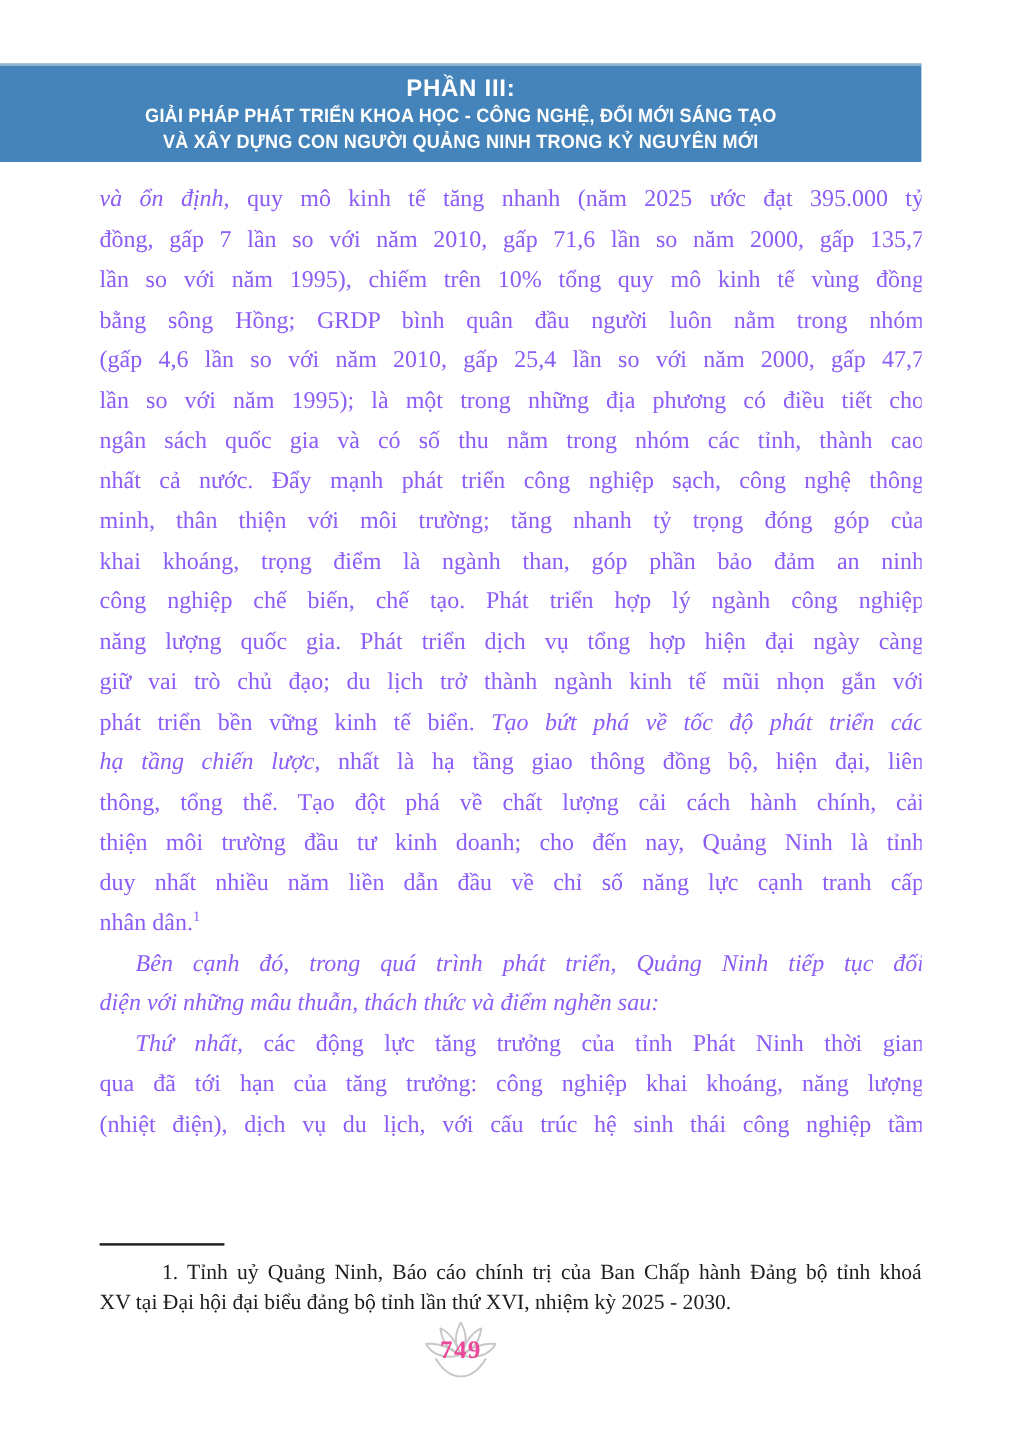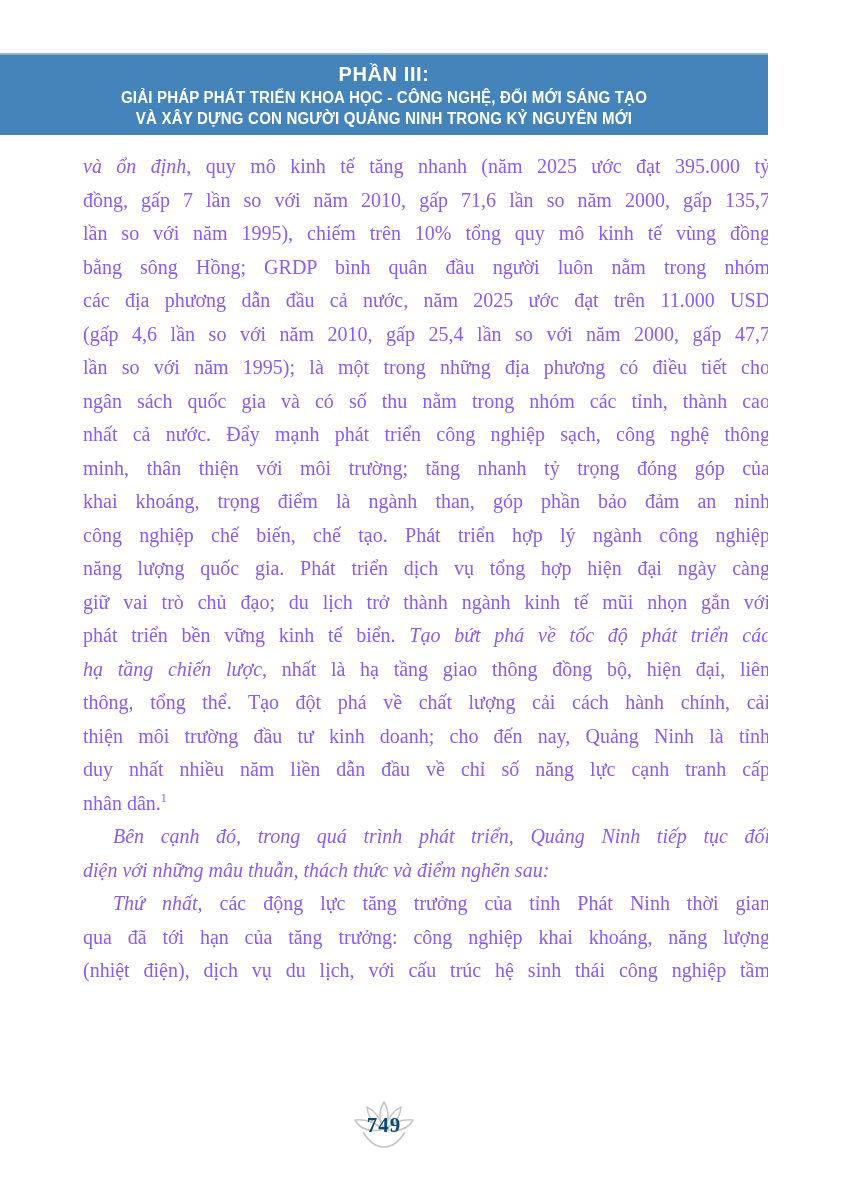--- a/index.html
+++ b/index.html
@@ -95,40 +95,39 @@
   .lotus-svg { position: absolute; left: 0; top: 0; }
   .page-number {
     position: absolute;
     left: 0; right: 0;
     top: 12px;
     text-align: center;
     font-family: "Liberation Serif", serif;
     font-size: 21px;
     font-weight: bold;
     letter-spacing: 1px;
-    color: #0c4a6e;
+    color: #ec4899;
   }
 </style>
 </head>
 <body>
 
 <div class="page">
 
   <header class="banner" style="background: rgb(68, 132, 186); border-top-color: rgb(143, 179, 209); color: rgb(255, 255, 255);">
     <div class="banner-title">PHẦN III:</div>
     <div class="banner-sub">GIẢI PHÁP PHÁT TRIỂN KHOA HỌC - CÔNG NGHỆ, ĐỔI MỚI SÁNG TẠO</div>
     <div class="banner-sub">VÀ XÂY DỰNG CON NGƯỜI QUẢNG NINH TRONG KỶ NGUYÊN MỚI</div>
   </header>
 
   <main class="body-text" id="body-lines" style="color: #8b5cf6;">
       <div class="line"><span class="it">và ổn định</span><span>, quy mô kinh tế tăng nhanh (năm 2025 ước đạt 395.000 tỷ</span></div>
       <div class="line"><span>đồng, gấp 7 lần so với năm 2010, gấp 71,6 lần so năm 2000, gấp 135,7</span></div>
       <div class="line"><span>lần so với năm 1995), chiếm trên 10% tổng quy mô kinh tế vùng đồng</span></div>
       <div class="line"><span>bằng sông Hồng; GRDP bình quân đầu người luôn nằm trong nhóm</span></div>
-      <div class="line"><span>các địa phương dẫn đầu cả nước, năm 2025 ước đạt trên 11.000 USD</span></div>
       <div class="line"><span>(gấp 4,6 lần so với năm 2010, gấp 25,4 lần so với năm 2000, gấp 47,7</span></div>
       <div class="line"><span>lần so với năm 1995); là một trong những địa phương có điều tiết cho</span></div>
       <div class="line"><span>ngân sách quốc gia và có số thu nằm trong nhóm các tỉnh, thành cao</span></div>
       <div class="line"><span>nhất cả nước. Đẩy mạnh phát triển công nghiệp sạch, công nghệ thông</span></div>
       <div class="line"><span>minh, thân thiện với môi trường; tăng nhanh tỷ trọng đóng góp của</span></div>
       <div class="line"><span>khai khoáng, trọng điểm là ngành than, góp phần bảo đảm an ninh</span></div>
       <div class="line"><span>công nghiệp chế biến, chế tạo. Phát triển hợp lý ngành công nghiệp</span></div>
       <div class="line"><span>năng lượng quốc gia. Phát triển dịch vụ tổng hợp hiện đại ngày càng</span></div>
       <div class="line"><span>giữ vai trò chủ đạo; du lịch trở thành ngành kinh tế mũi nhọn gắn với</span></div>
       <div class="line"><span>phát triển bền vững kinh tế biển. </span><span class="it">Tạo bứt phá về tốc độ phát triển các</span></div>
@@ -137,20 +136,27 @@
       <div class="line"><span>thiện môi trường đầu tư kinh doanh; cho đến nay, Quảng Ninh là tỉnh</span></div>
       <div class="line"><span>duy nhất nhiều năm liền dẫn đầu về chỉ số năng lực cạnh tranh cấp</span></div>
       <div class="line left"><span>nhân dân.</span><span class="sup">1</span></div>
       <div class="line indent"><span class="it">Bên cạnh đó, trong quá trình phát triển, Quảng Ninh tiếp tục đối</span></div>
       <div class="line left"><span class="it">diện với những mâu thuẫn, thách thức và điểm nghẽn sau:</span></div>
       <div class="line indent"><span class="it">Thứ nhất,</span><span> các động lực tăng trưởng của tỉnh Phát Ninh thời gian</span></div>
       <div class="line"><span>qua đã tới hạn của tăng trưởng: công nghiệp khai khoáng, năng lượng</span></div>
       <div class="line"><span>(nhiệt điện), dịch vụ du lịch, với cấu trúc hệ sinh thái công nghiệp tầm</span></div>
     </main>
 
+  <div class="footnote">
+    <div class="footnote-rule"></div>
+    <div id="footnote-lines">
+        <div class="fn-line justify indent">1. Tỉnh uỷ Quảng Ninh, Báo cáo chính trị của Ban Chấp hành Đảng bộ tỉnh khoá</div>
+        <div class="fn-line left">XV tại Đại hội đại biểu đảng bộ tỉnh lần thứ XVI, nhiệm kỳ 2025 - 2030.</div>
+      </div>
+  </div>
 
   <footer class="page-footer">
     <div class="lotus-wrap">
       <svg class="lotus-svg" width="64" height="48" viewBox="0 0 64 48">
         <g fill="none" stroke="#c7c7c7" stroke-width="1.6" stroke-linejoin="round">
           <path d="M32 1 C27 10 26 19 32 28 C38 19 37 10 32 1 Z"></path>
           <path d="M15 6 C16 16 22 25 32 28 C28 17 22 9 15 6 Z"></path>
           <path d="M49 6 C48 16 42 25 32 28 C36 17 42 9 49 6 Z"></path>
           <path d="M3 19 C8 28 19 32 32 28 C22 21 11 18 3 19 Z"></path>
           <path d="M61 19 C56 28 45 32 32 28 C42 21 53 18 61 19 Z"></path>

